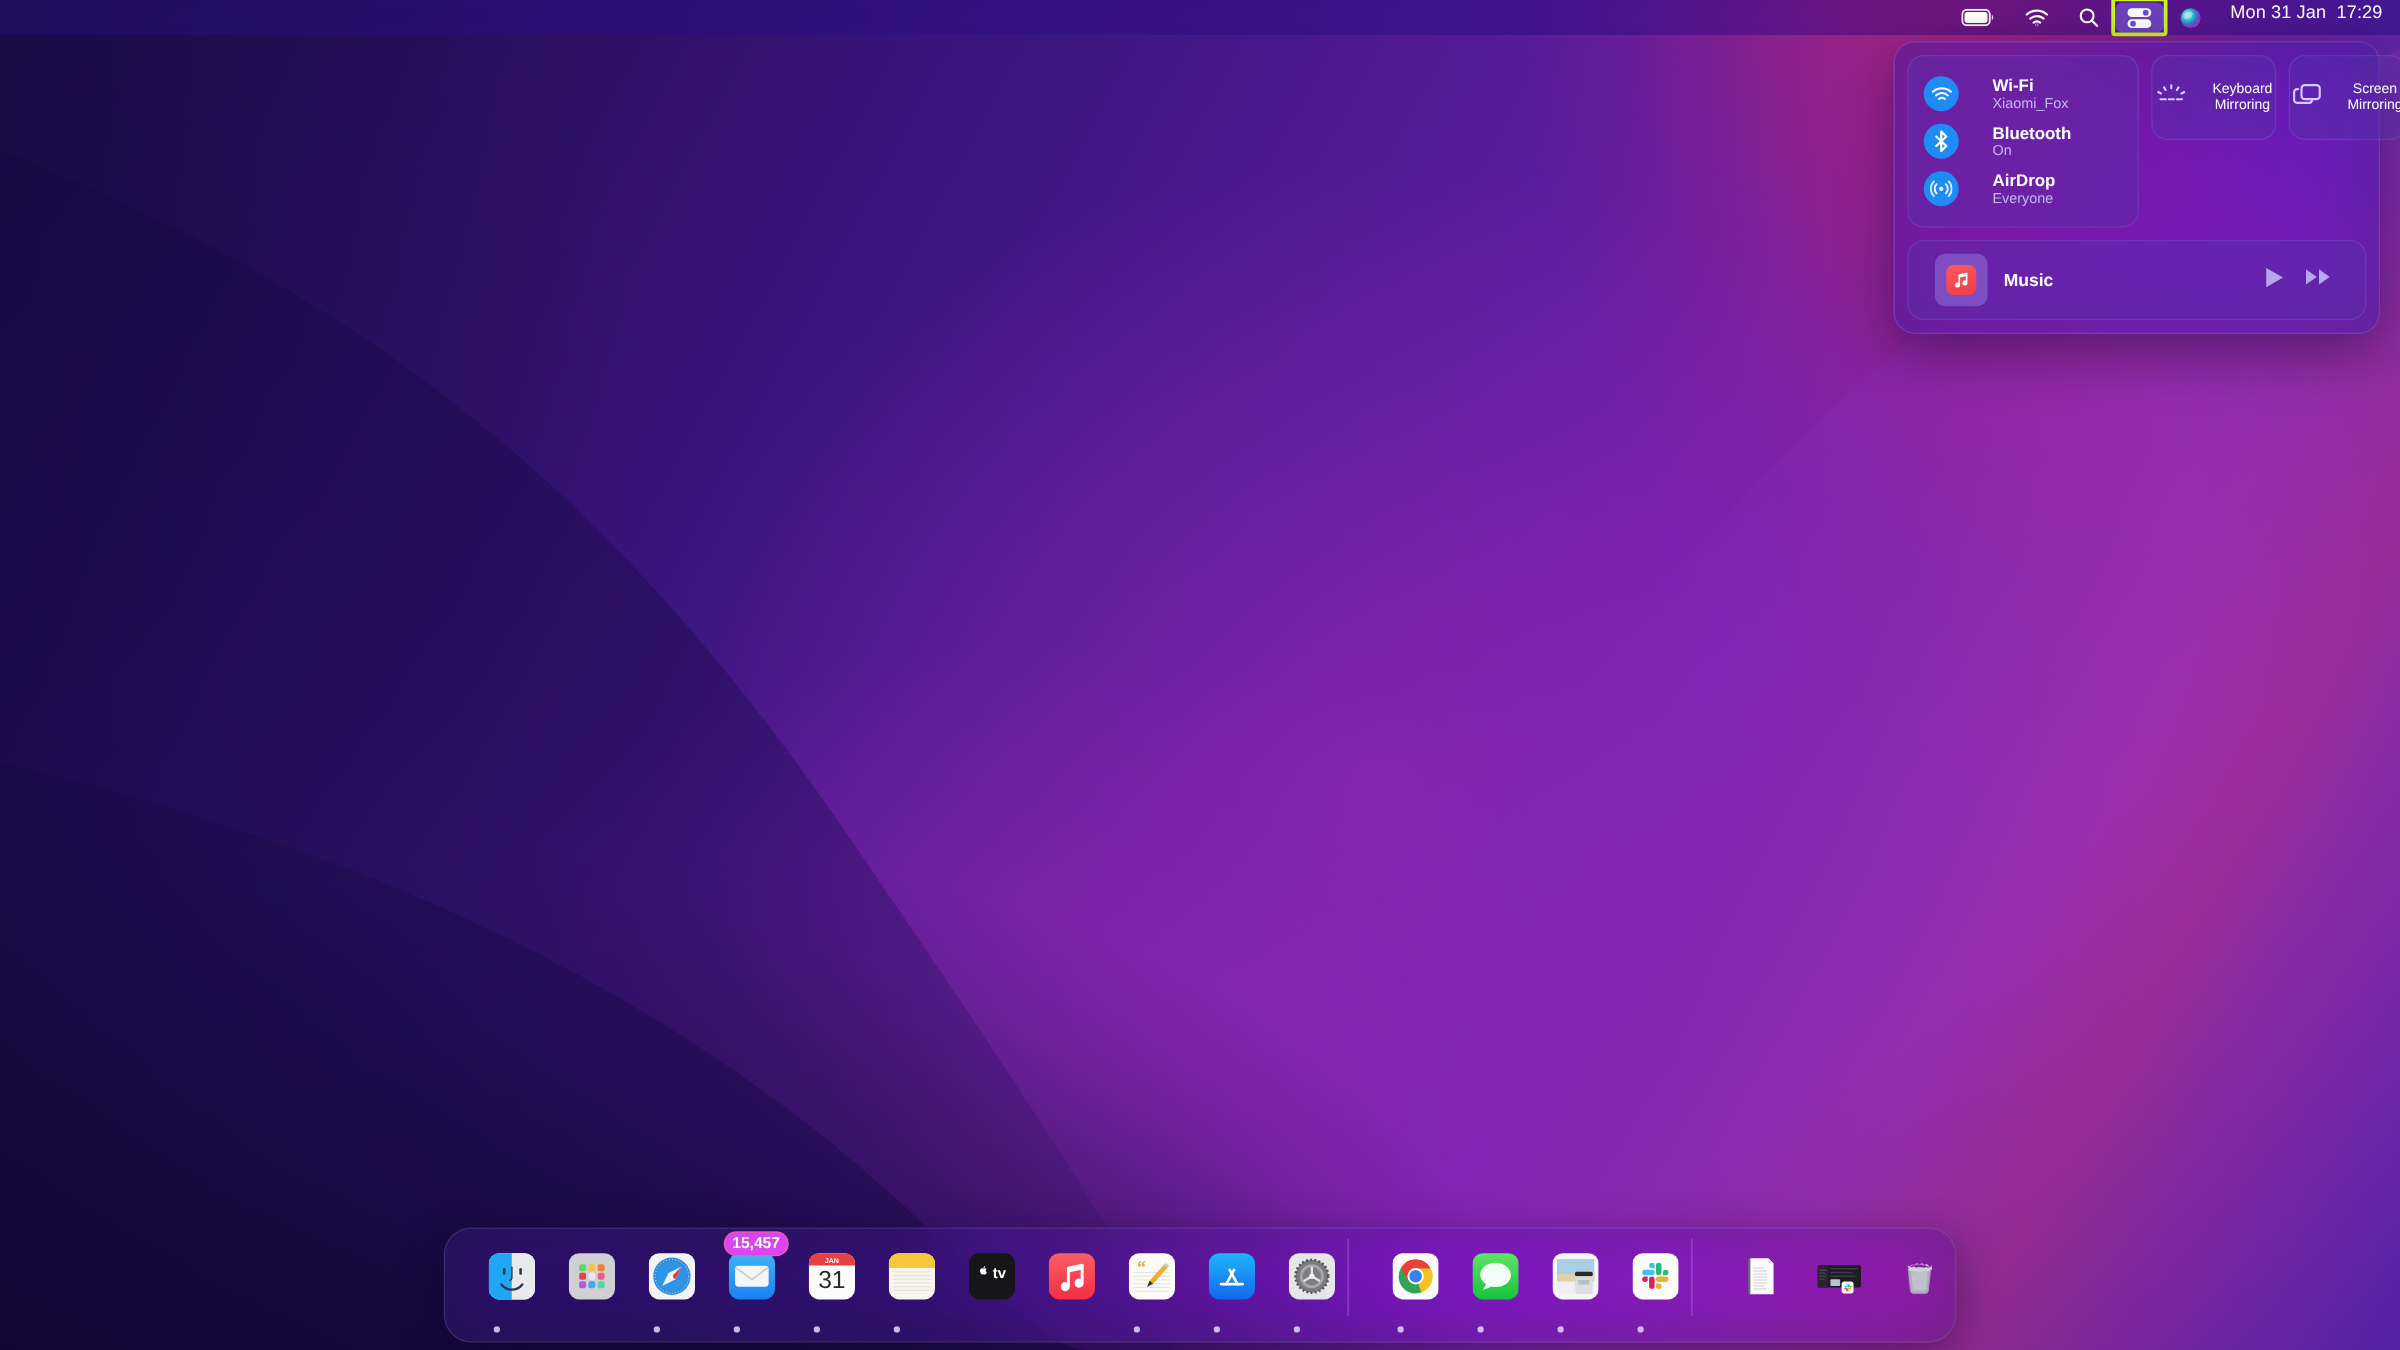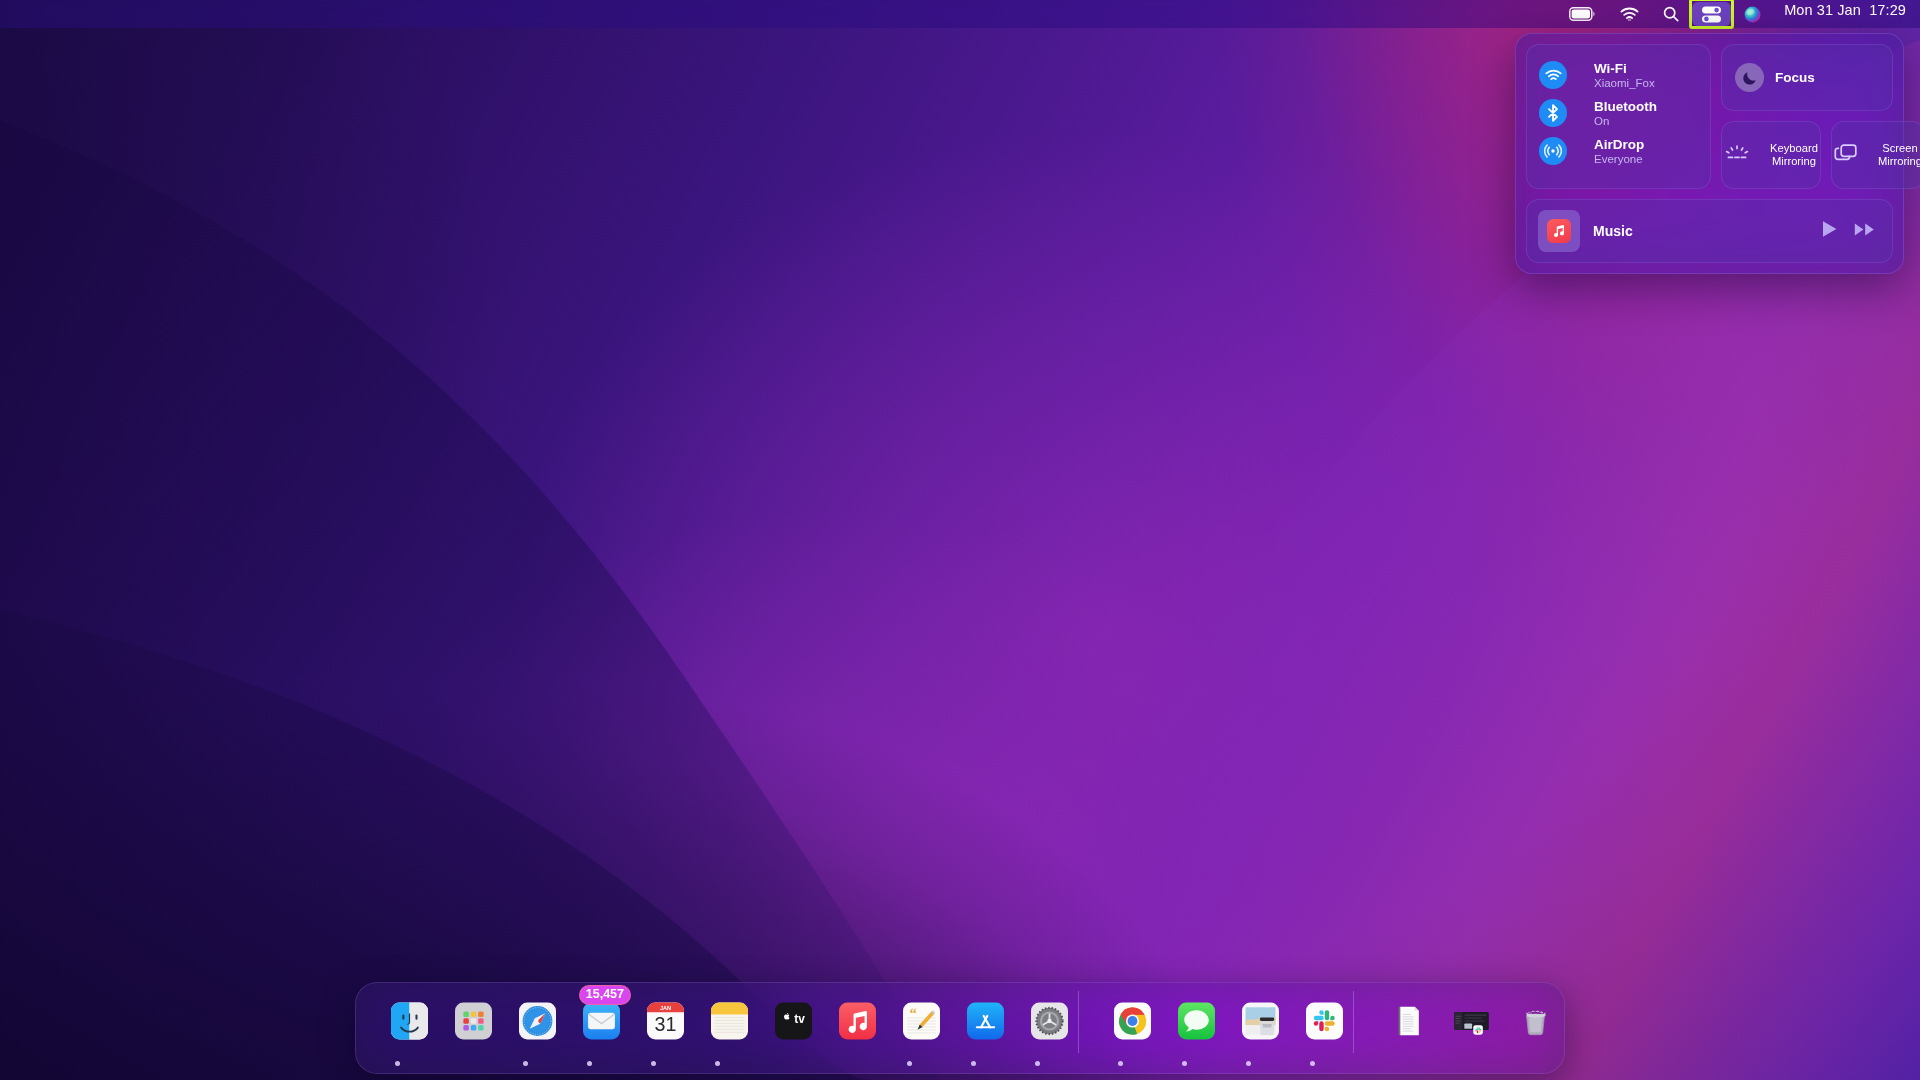--- a/index.html
+++ b/index.html
@@ -198,21 +198,21 @@
   .round-btn {
     position:relative; width:26px; height:26px; flex:0 0 26px;
     border-radius:50%;
     background:rgba(150,128,222,0.40);
     display:flex; align-items:center; justify-content:center;
   }
   #display-opt-wrap { position:relative; width:26px; height:26px; flex:0 0 26px; }
   #display-hl { inset:-8px -8px -8px -8px; border-radius:3px; }
 
   
-  #cc-music { padding:10px 11px; display:flex; align-items:center; gap:13px; }
+  #cc-music { padding:10px 21px; display:flex; align-items:center; gap:13px; }
   .music-art {
     width:42px; height:42px; border-radius:8px;
     background:rgba(150,128,222,0.48);
     display:flex; align-items:center; justify-content:center;
   }
   .music-app-ico {
     width:24px; height:24px; border-radius:6px;
     background:linear-gradient(160deg,#fa5a5f,#f23b4a);
     display:flex; align-items:center; justify-content:center;
     color:#fff; font-size:14px; line-height:1;
@@ -393,28 +393,20 @@
           </svg>
         </div>
         <div class="conn-txt">
           <div class="conn-title">AirDrop</div>
           <div class="conn-sub">Everyone</div>
         </div>
       </div>
     </div>
 
     <div class="cc-col-right">
-      <div class="cc-card" id="cc-focus">
-        <div class="focus-ico">
-          <svg width="16" height="16" viewBox="0 0 16 16" aria-hidden="true">
-            <path d="M13.6 10.2A6.2 6.2 0 0 1 5.6 2.3 6.3 6.3 0 1 0 13.6 10.2z" fill="#2e1560"></path>
-          </svg>
-        </div>
-        <div class="focus-label">Focus</div>
-      </div>
 
       <div class="cc-tiles">
         <div class="cc-tile">
           <span>
             <svg width="26" height="16" viewBox="0 0 26 16" fill="none" stroke="#d9ccff" stroke-width="1.7" stroke-linecap="round" aria-hidden="true">
               <path d="M13 1.2v2.4M7.2 2.9l1.3 2.1M18.8 2.9l-1.3 2.1M2.6 6.6l2.2 1.2M23.4 6.6l-2.2 1.2"></path>
               <path d="M4.4 12.4h4.2M11 12.4h4M17.4 12.4h4.2"></path>
             </svg>
           </span>
           <div class="tile-label">

